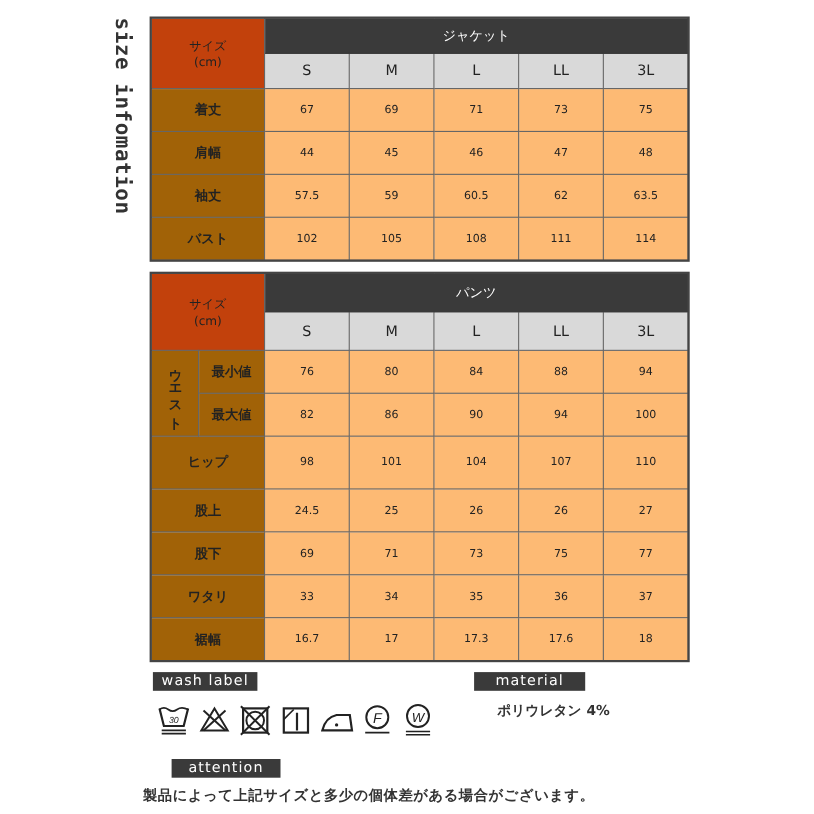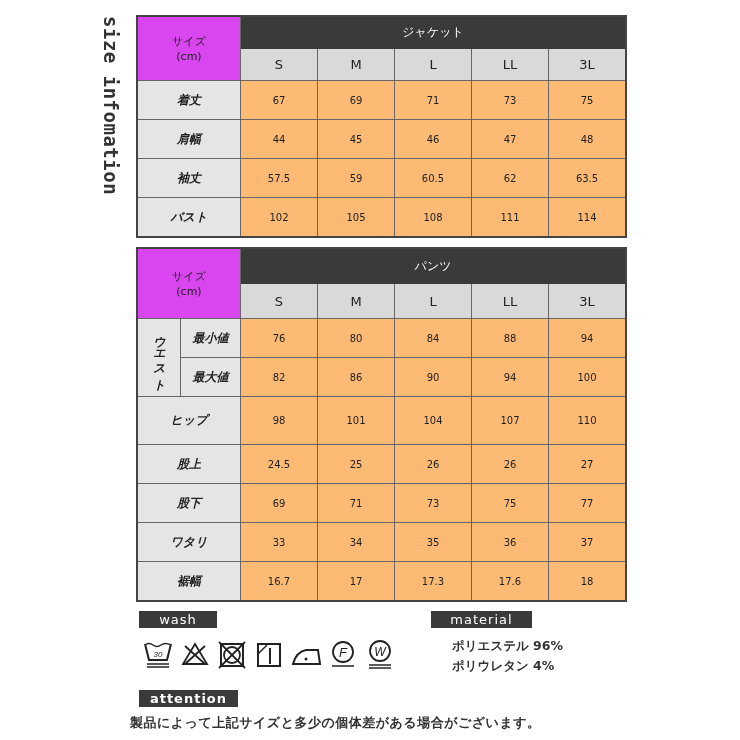--- a/index.html
+++ b/index.html
@@ -2,25 +2,25 @@
 <html><head>
 <meta charset="utf-8">
 <style>
   html, body { margin:0; padding:0; background:#ffffff; }
   body { width:740px; height:740px; position:relative; overflow:hidden; font-family:"DejaVu Sans", sans-serif; color:#222; }
   .side-title { position:absolute; left:96px; top:16px; width:26px; height:160px; }
   .side-title span { position:absolute; left:0; top:0; transform-origin:0 0; transform:translate(26px,0) rotate(90deg); white-space:nowrap; font-family:"DejaVu Sans Mono", monospace; font-weight:bold; font-size:19px; color:#333; letter-spacing:0.5px; }
   table { position:absolute; left:137px; border-collapse:collapse; table-layout:fixed; font-size:14px; }
   td, th { border:1px solid #666; text-align:center; padding:0; font-weight:normal; }
   .t-outer { outline:2px solid #444; outline-offset:-1px; }
-  .lbl { background:#e5e5e5; font-weight:bold; font-size:12px; color:#222;font-style:italic; }
+  .lbl { background:#a16207; font-weight:bold; font-size:12px; color:#222; }
   .size-hdr { background:#d9d9d9; font-size:13px; color:#222; }
   .dark { background:#3a3a3a; color:#fff; font-size:12px; border-color:#3a3a3a; }
   .val { background:#fdba74; font-size:10px; color:#222; }
-  .corner { background:#d946ef; font-size:11px; line-height:15px; color:#222; vertical-align:middle; }
+  .corner { background:#c2410c; font-size:11px; line-height:15px; color:#222; vertical-align:middle; }
   .vert { writing-mode:vertical-rl; text-orientation:upright; font-weight:bold; font-size:12px; letter-spacing:1px; }
   .section-tag { position:absolute; height:17px; background:#3a3a3a; color:#fff; font-size:13px; line-height:17px; text-align:center; letter-spacing:1px; }
   .wash-icons { position:absolute; left:140px; top:638px; display:flex; gap:0;font-style:italic; }
   .wash-icons .ic { width:37px; height:34px; margin-right:0; }
   .mat-lines { position:absolute; left:452px; top:636px; font-size:12.5px; font-weight:bold; line-height:20px; color:#333; }
   .attn-text { position:absolute; left:130px; top:714px; font-size:13px; color:#333; font-weight:bold; letter-spacing:0.5px; }
 </style>
 </head>
 <body>
 
@@ -165,21 +165,21 @@
     <td class="lbl" colspan="2">裾幅</td>
     <td class="val">16.7</td>
     <td class="val">17</td>
     <td class="val">17.3</td>
     <td class="val">17.6</td>
     <td class="val">18</td>
   </tr>
 </tbody>
   </table>
 
-<div class="section-tag" style="left:139px; top:611px; width:78px;">wash label</div>
+<div class="section-tag" style="left:139px; top:611px; width:95px;">wash label</div>
 <div class="wash-icons">
   <svg class="ic" viewBox="0 0 37 34">
     <path d="M5 6 L9 22 L27 22 L31 6" fill="none" stroke="#222" stroke-width="2"></path>
     <path d="M5 7 q4 -3 8 0 q4 3 8 0 q4 -3 10 0" fill="none" stroke="#222" stroke-width="1.5"></path>
     <text x="18" y="19" font-size="8" text-anchor="middle" fill="#222" font-family="Liberation Sans, sans-serif">30</text>
     <line x1="7" y1="26" x2="29" y2="26" stroke="#222" stroke-width="1.5"></line>
     <line x1="7" y1="29" x2="29" y2="29" stroke="#222" stroke-width="1.5"></line>
   </svg>
   <svg class="ic" viewBox="0 0 37 34">
     <path d="M18 6 L30 26 L6 26 Z" fill="none" stroke="#222" stroke-width="1.8"></path>
@@ -209,18 +209,17 @@
   <svg class="ic" viewBox="0 0 37 34">
     <circle cx="18" cy="13" r="10" fill="none" stroke="#222" stroke-width="1.8"></circle>
     <text x="18" y="18" font-size="12" text-anchor="middle" fill="#222" font-family="Liberation Sans, sans-serif">W</text>
     <line x1="7" y1="27" x2="29" y2="27" stroke="#222" stroke-width="1.5"></line>
     <line x1="7" y1="30" x2="29" y2="30" stroke="#222" stroke-width="1.5"></line>
   </svg>
 </div>
 
 <div class="section-tag" style="left:431px; top:611px; width:101px;">material</div>
 <div class="mat-lines">
-  <div>ポリエステル 96%</div>
   <div>ポリウレタン 4%</div>
 </div>
 
-<div class="section-tag" style="left:139px; top:690px; width:99px;font-weight:bold;">attention</div>
+<div class="section-tag" style="left:156px; top:690px; width:99px;">attention</div>
 <div class="attn-text">製品によって上記サイズと多少の個体差がある場合がございます。</div>
 
 </body></html>

